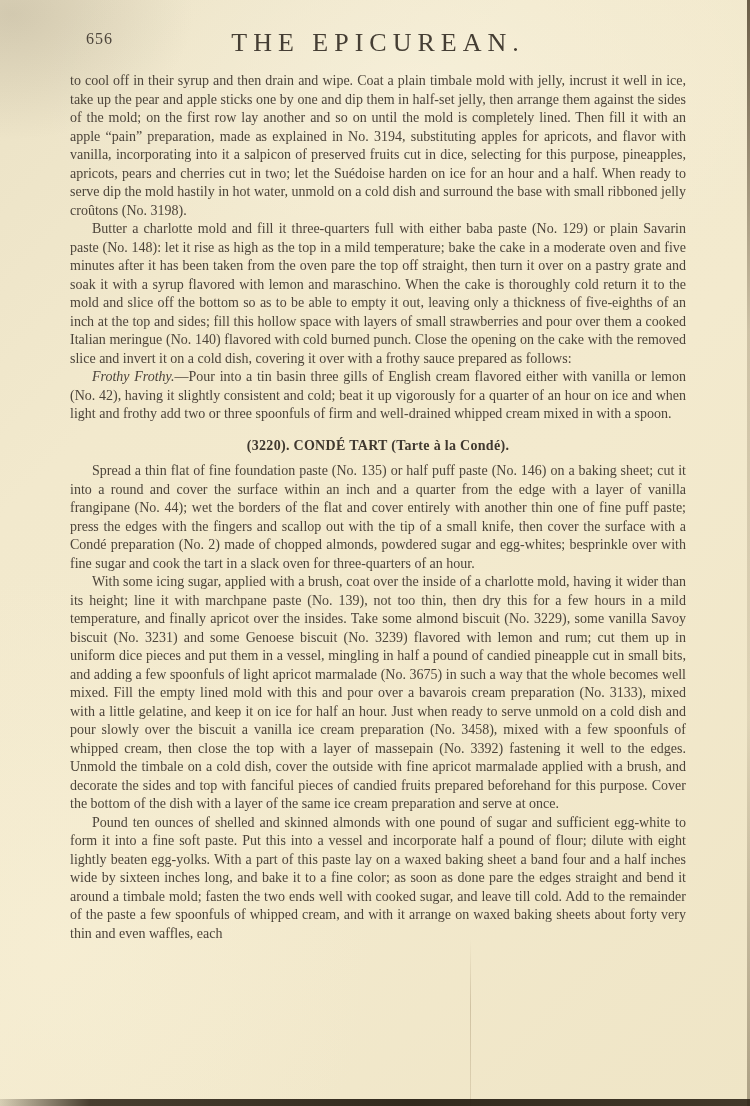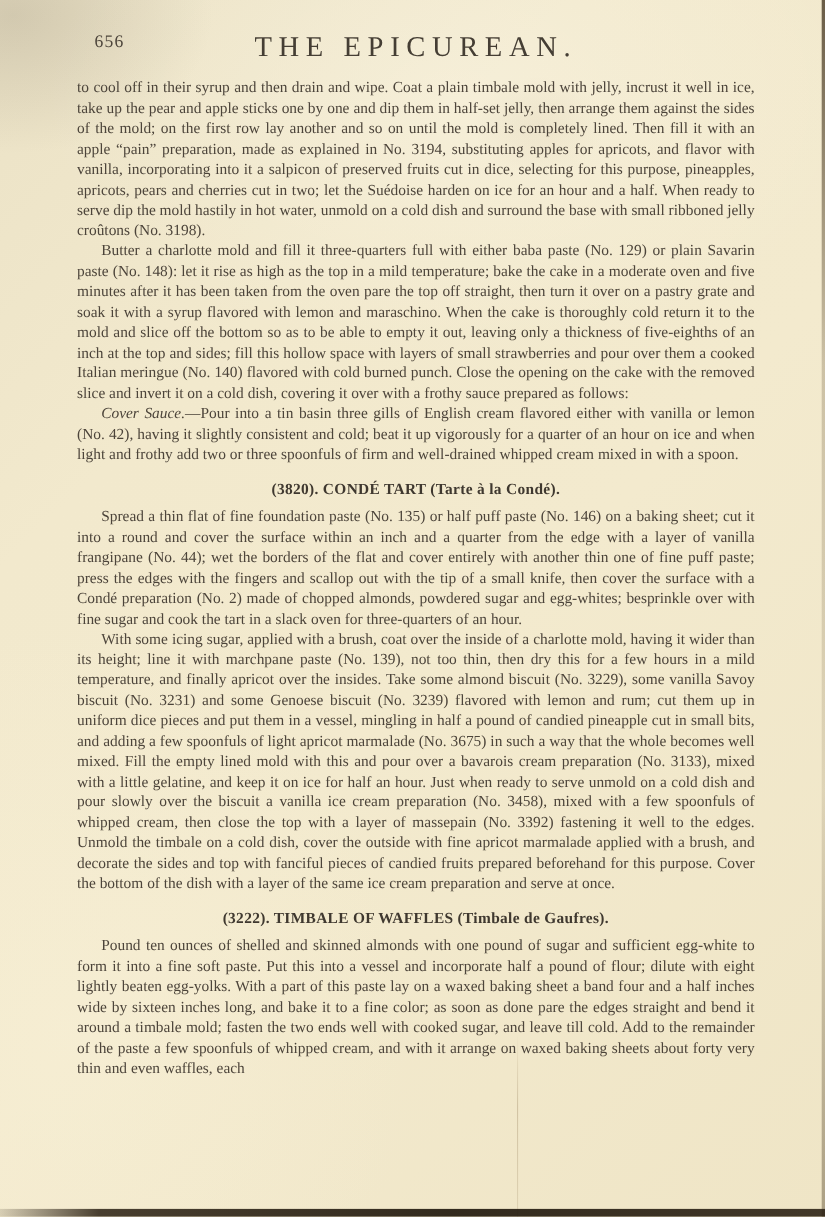--- a/index.html
+++ b/index.html
@@ -46,27 +46,26 @@
   <div class="content">
     <header class="page-header">
       <span class="page-num">656</span>
       <h1 class="book-title">THE EPICUREAN.</h1>
     </header>
 
     <main class="body-text">
       <p class="noindent">to cool off in their syrup and then drain and wipe. Coat a plain timbale mold with jelly, incrust it well in ice, take up the pear and apple sticks one by one and dip them in half-set jelly, then arrange them against the sides of the mold; on the first row lay another and so on until the mold is completely lined. Then fill it with an apple “pain” preparation, made as explained in No. 3194, substituting apples for apricots, and flavor with vanilla, incorporating into it a salpicon of preserved fruits cut in dice, selecting for this purpose, pineapples, apricots, pears and cherries cut in two; let the Suédoise harden on ice for an hour and a half. When ready to serve dip the mold hastily in hot water, unmold on a cold dish and surround the base with small ribboned jelly croûtons (No. 3198).</p>
 
       <p>Butter a charlotte mold and fill it three-quarters full with either baba paste (No. 129) or plain Savarin paste (No. 148): let it rise as high as the top in a mild temperature; bake the cake in a moderate oven and five minutes after it has been taken from the oven pare the top off straight, then turn it over on a pastry grate and soak it with a syrup flavored with lemon and maraschino. When the cake is thoroughly cold return it to the mold and slice off the bottom so as to be able to empty it out, leaving only a thickness of five-eighths of an inch at the top and sides; fill this hollow space with layers of small strawberries and pour over them a cooked Italian meringue (No. 140) flavored with cold burned punch. Close the opening on the cake with the removed slice and invert it on a cold dish, covering it over with a frothy sauce prepared as follows:</p>
-      <p><span class="lead-italic">Cover Sauce.</span><span>—Pour into a tin basin three gills of English cream flavored either with vanilla or lemon (No. 42), having it slightly consistent and cold; beat it up vigorously for a quarter of an hour on ice and when light and frothy add two or three spoonfuls of firm and well-drained whipped cream mixed in with a spoon.</span></p>
+      <p><span class="lead-italic">Frothy Frothy.</span><span>—Pour into a tin basin three gills of English cream flavored either with vanilla or lemon (No. 42), having it slightly consistent and cold; beat it up vigorously for a quarter of an hour on ice and when light and frothy add two or three spoonfuls of firm and well-drained whipped cream mixed in with a spoon.</span></p>
 
-      <h2 class="sec-heading">(3820). CONDÉ TART (Tarte à la Condé).</h2>
+      <h2 class="sec-heading">(3220). CONDÉ TART (Tarte à la Condé).</h2>
       <p>Spread a thin flat of fine foundation paste (No. 135) or half puff paste (No. 146) on a baking sheet; cut it into a round and cover the surface within an inch and a quarter from the edge with a layer of vanilla frangipane (No. 44); wet the borders of the flat and cover entirely with another thin one of fine puff paste; press the edges with the fingers and scallop out with the tip of a small knife, then cover the surface with a Condé preparation (No. 2) made of chopped almonds, powdered sugar and egg-whites; besprinkle over with fine sugar and cook the tart in a slack oven for three-quarters of an hour.</p>
 
       <p>With some icing sugar, applied with a brush, coat over the inside of a charlotte mold, having it wider than its height; line it with marchpane paste (No. 139), not too thin, then dry this for a few hours in a mild temperature, and finally apricot over the insides. Take some almond biscuit (No. 3229), some vanilla Savoy biscuit (No. 3231) and some Genoese biscuit (No. 3239) flavored with lemon and rum; cut them up in uniform dice pieces and put them in a vessel, mingling in half a pound of candied pineapple cut in small bits, and adding a few spoonfuls of light apricot marmalade (No. 3675) in such a way that the whole becomes well mixed. Fill the empty lined mold with this and pour over a bavarois cream preparation (No. 3133), mixed with a little gelatine, and keep it on ice for half an hour. Just when ready to serve unmold on a cold dish and pour slowly over the biscuit a vanilla ice cream preparation (No. 3458), mixed with a few spoonfuls of whipped cream, then close the top with a layer of massepain (No. 3392) fastening it well to the edges. Unmold the timbale on a cold dish, cover the outside with fine apricot marmalade applied with a brush, and decorate the sides and top with fanciful pieces of candied fruits prepared beforehand for this purpose. Cover the bottom of the dish with a layer of the same ice cream preparation and serve at once.</p>
 
-      <h2 class="sec-heading">(3222). TIMBALE OF WAFFLES (Timbale de Gaufres).</h2>
       <p>Pound ten ounces of shelled and skinned almonds with one pound of sugar and sufficient egg-white to form it into a fine soft paste. Put this into a vessel and incorporate half a pound of flour; dilute with eight lightly beaten egg-yolks. With a part of this paste lay on a waxed baking sheet a band four and a half inches wide by sixteen inches long, and bake it to a fine color; as soon as done pare the edges straight and bend it around a timbale mold; fasten the two ends well with cooked sugar, and leave till cold. Add to the remainder of the paste a few spoonfuls of whipped cream, and with it arrange on waxed baking sheets about forty very thin and even waffles, each</p>
     </main>
   </div>
 
   <div class="edge-right"></div>
   <div class="edge-bottom"></div>
 </div>
 
 </body></html>

